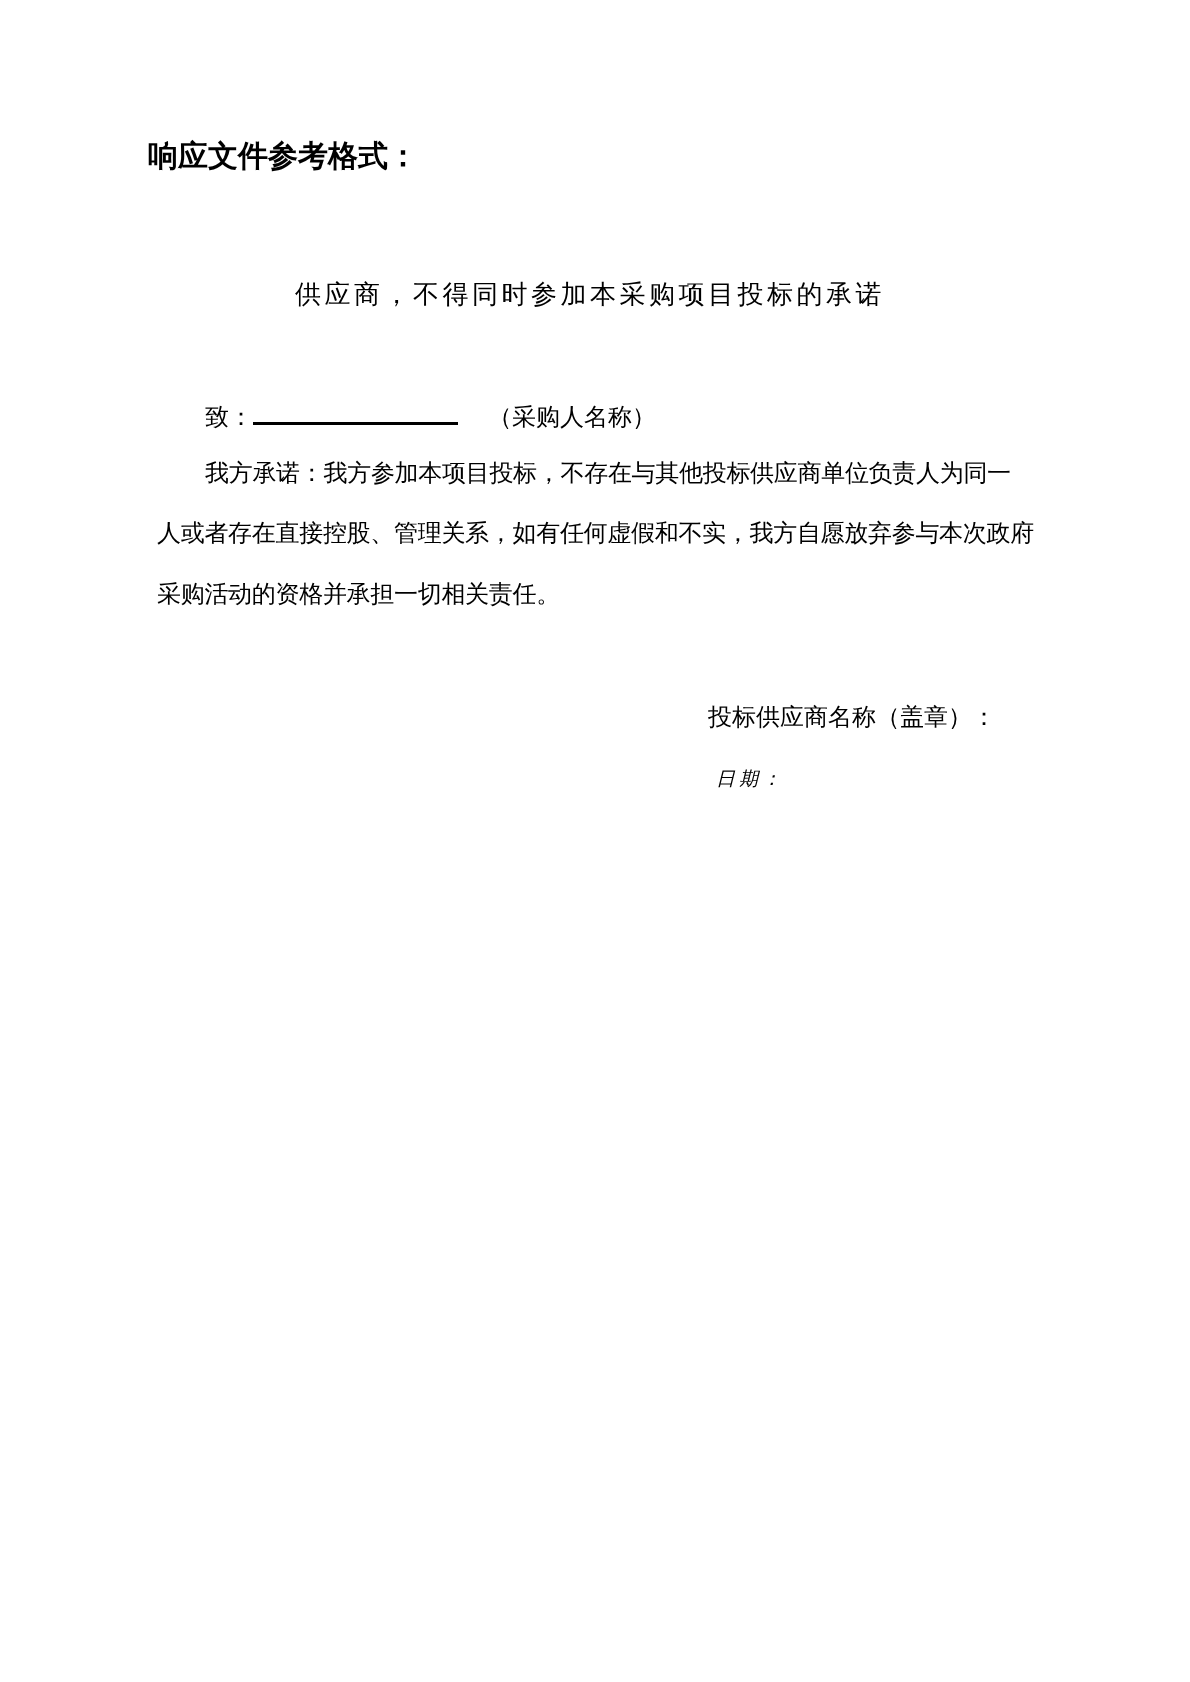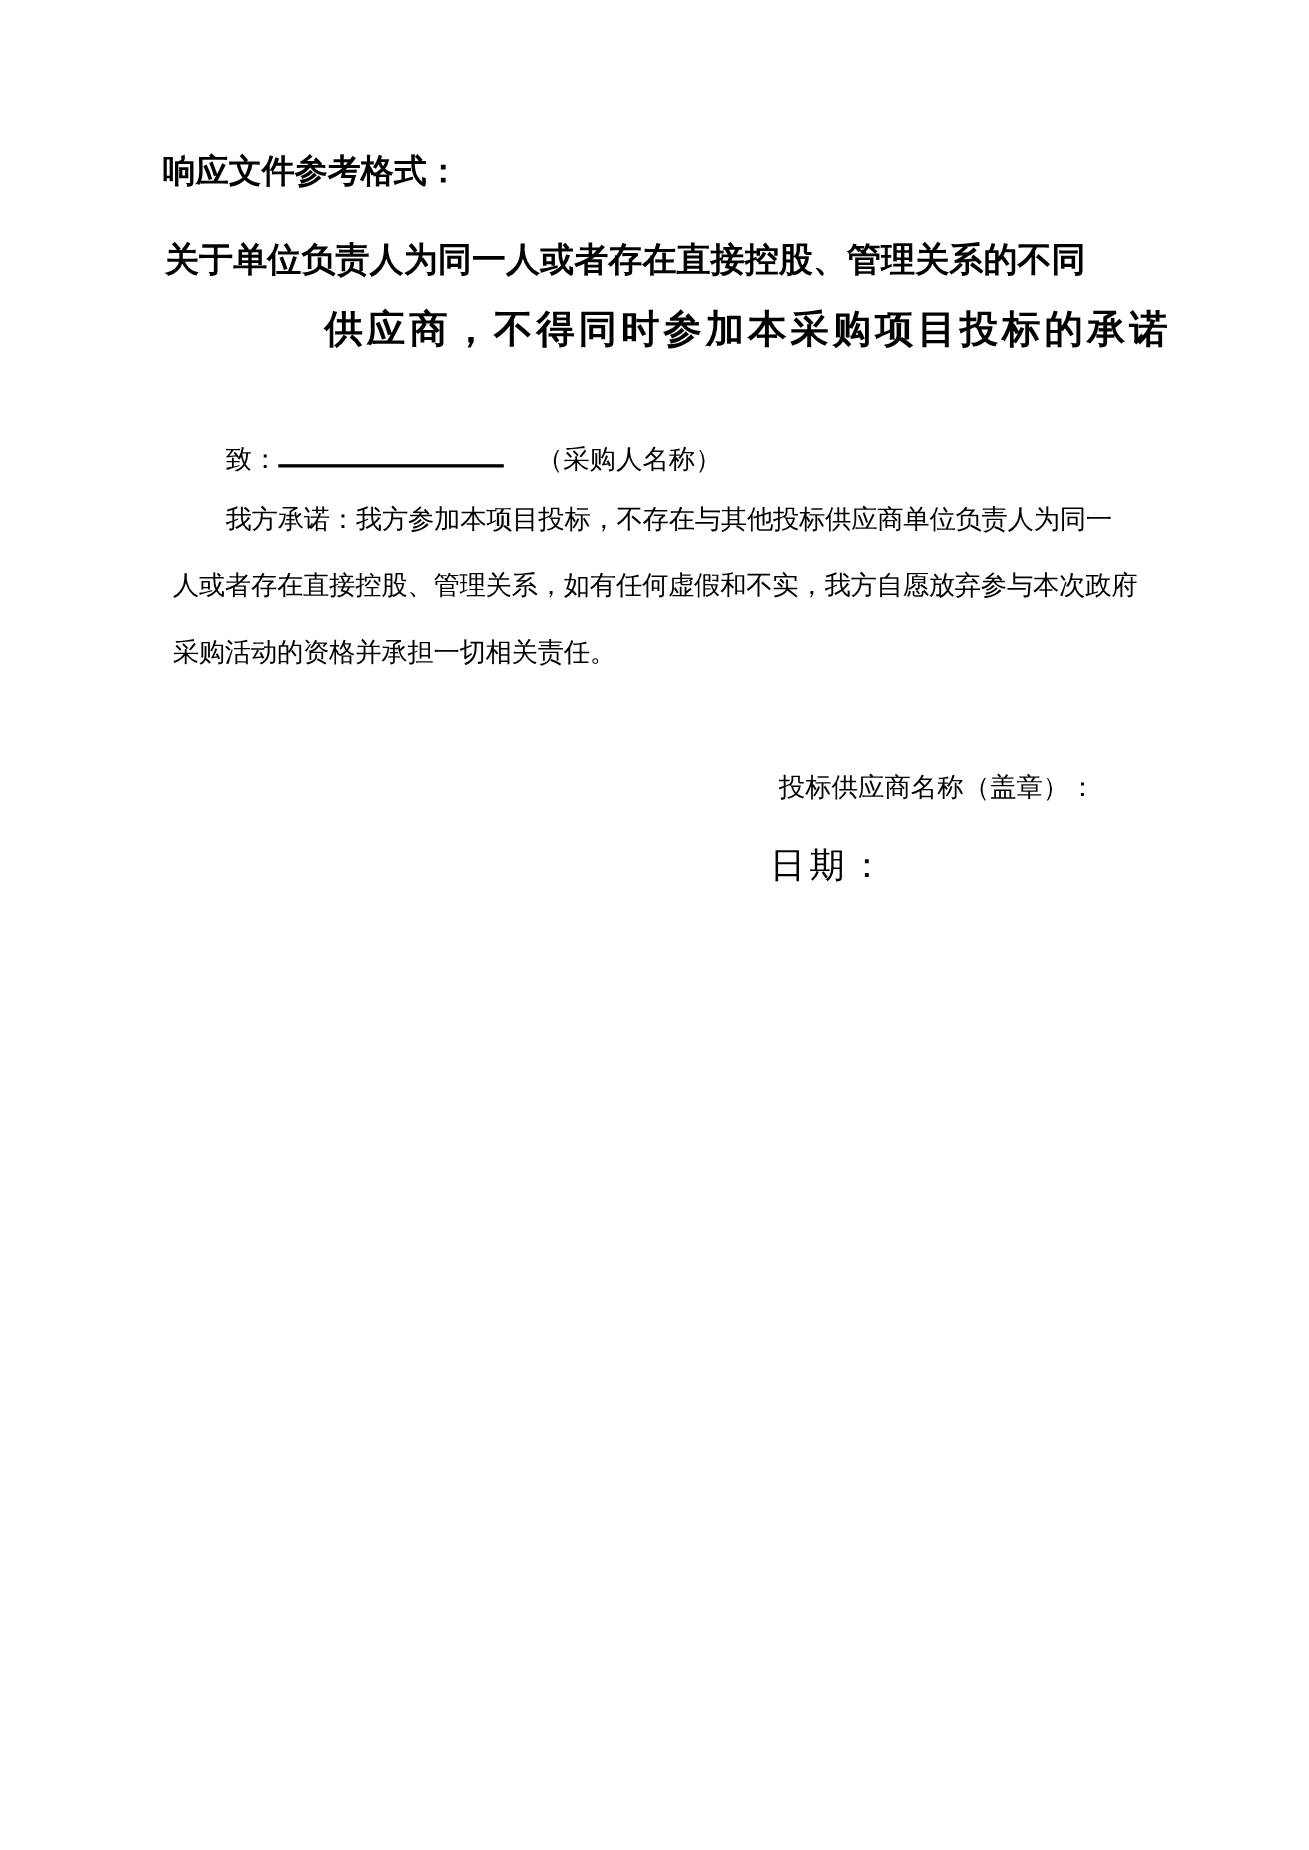--- a/index.html
+++ b/index.html
@@ -23,60 +23,59 @@
     font-size: 30px;
     font-weight: bold;
   }
   .doc-title-1 {
     left: 150px; top: 218px;
     font-size: 31px;
     font-weight: bold;
   }
   .doc-title-2 {
     left: 295px; top: 279px;
-    font-size: 35px;
-    font-weight: bold;
+    font-size: 26px;
+    font-weight: normal;
     letter-spacing: 3.5px;
   }
   .salutation {
     left: 205px; top: 398px;
     font-size: 24px;
   }
   .blank-line {
     display: inline-block;
     width: 205px;
     height: 24px;
     border-bottom: 3px solid #000000;
   }
   .salutation-suffix { margin-left: 30px; }
 
   .body-line { font-size: 24px; letter-spacing: -0.3px; text-align: center; }
   .body-line-1 { left: 205px; top: 459px; }
   .body-line-2 { left: 157px; top: 519px; }
   .body-line-3 { left: 157px; top: 580px; }
 
   .sig-supplier { left: 708px; top: 703px; font-size: 24px; }
-  .sig-date     { left: 700px; top: 768px; font-size: 32px; letter-spacing: 4px; }
+  .sig-date     { left: 716px; top: 768px; font-size: 19px; letter-spacing: 4px; font-style: italic; }
 
   .page-number {
     left: 980px; top: 1559px;
     width: 64px;
     text-align: left;
     font-family: "Liberation Serif", serif;
     font-size: 27px;
   }
 </style>
 </head>
 <body>
 
 <div class="page">
 
   <div class="abs doc-format-label">响应文件参考格式：</div>
 
-  <div class="abs doc-title-1">关于单位负责人为同一人或者存在直接控股、管理关系的不同</div>
 
   <div class="abs doc-title-2">供应商，不得同时参加本采购项目投标的承诺</div>
 
   <div class="abs salutation">
     <span>致：</span><span class="blank-line"></span><span class="salutation-suffix">（采购人名称）</span>
   </div>
 
   <div class="abs body-line body-line-1">我方承诺：我方参加本项目投标，不存在与其他投标供应商单位负责人为同一</div>
 
   <div class="abs body-line body-line-2">人或者存在直接控股、管理关系，如有任何虚假和不实，我方自愿放弃参与本次政府</div>

